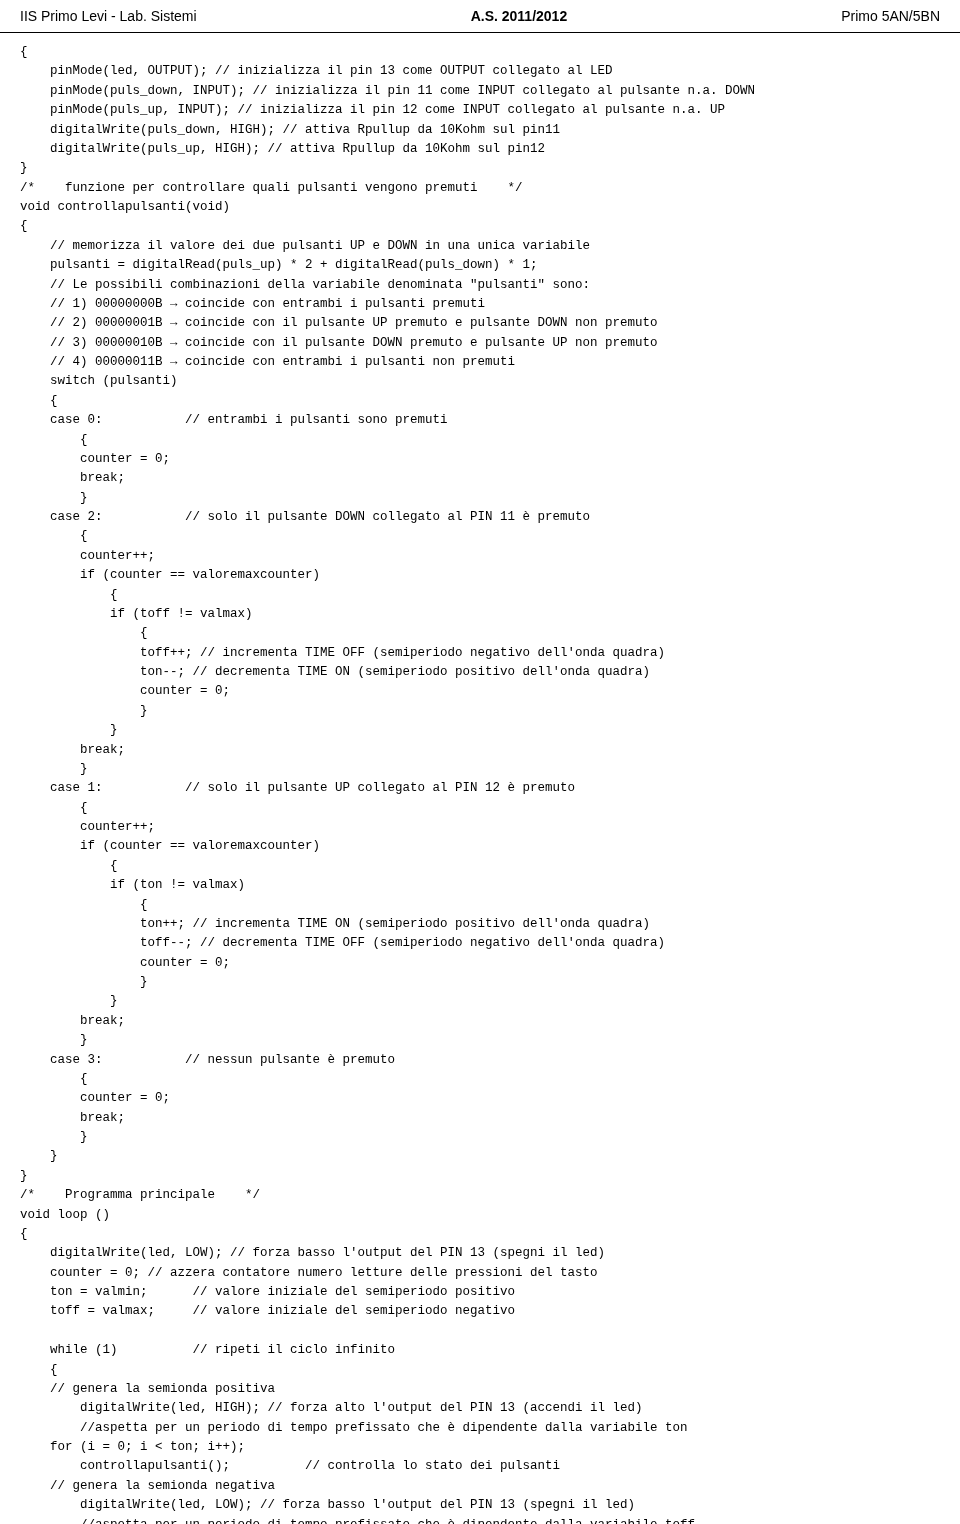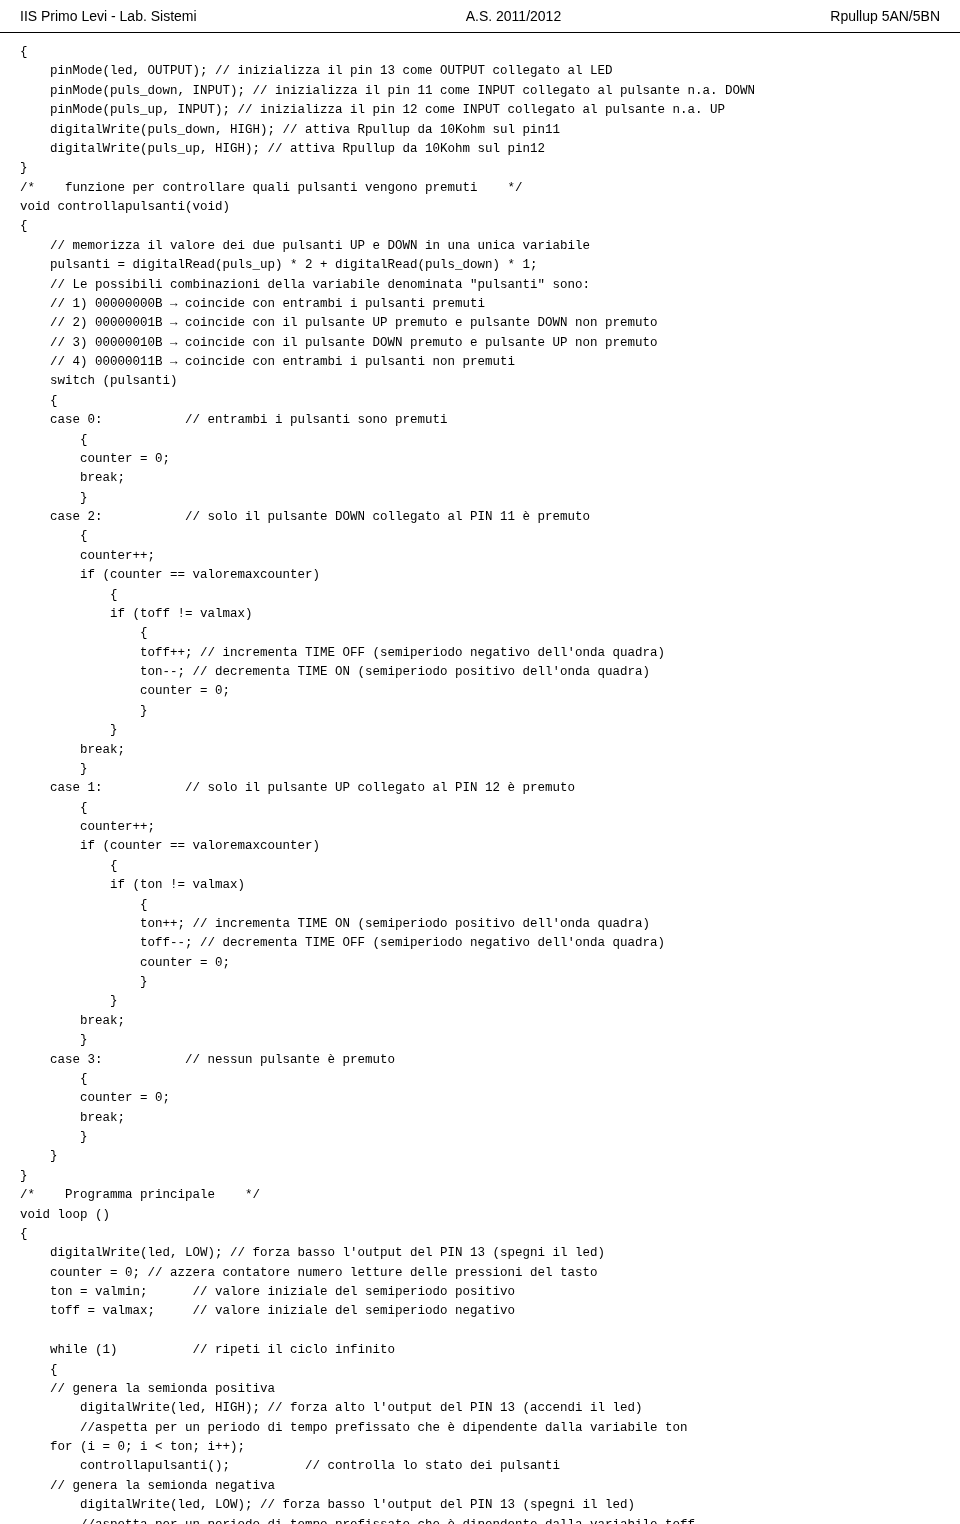--- a/index.html
+++ b/index.html
@@ -25,20 +25,21 @@
       border-bottom: 1px solid #000;
       font-family: Arial, Helvetica, sans-serif;
       font-size: 14px;
     }
 
     .header-left {
     }
 
     .header-center {
       text-align: center;
+      font-weight: bold;
     }
 
     .header-right {
       text-align: right;
     }
 
     .content {
       padding: 10px 20px;
       font-family: 'Courier New', Courier, monospace;
       font-size: 12.5px;
@@ -46,21 +47,21 @@
       white-space: pre;
       color: #000;
     }
   </style>
 </head>
 <body>
 
 <div class="header">
   <div class="header-left">IIS Primo Levi - Lab. Sistemi</div>
   <div class="header-center">A.S. 2011/2012</div>
-  <div class="header-right">Rpullup 5AN/5BN</div>
+  <div class="header-right">Primo 5AN/5BN</div>
 </div>
 
 <div class="content">{
     pinMode(led, OUTPUT); // inizializza il pin 13 come OUTPUT collegato al LED
     pinMode(puls_down, INPUT); // inizializza il pin 11 come INPUT collegato al pulsante n.a. DOWN
     pinMode(puls_up, INPUT); // inizializza il pin 12 come INPUT collegato al pulsante n.a. UP
     digitalWrite(puls_down, HIGH); // attiva Rpullup da 10Kohm sul pin11
     digitalWrite(puls_up, HIGH); // attiva Rpullup da 10Kohm sul pin12
 }
 /*    funzione per controllare quali pulsanti vengono premuti    */

